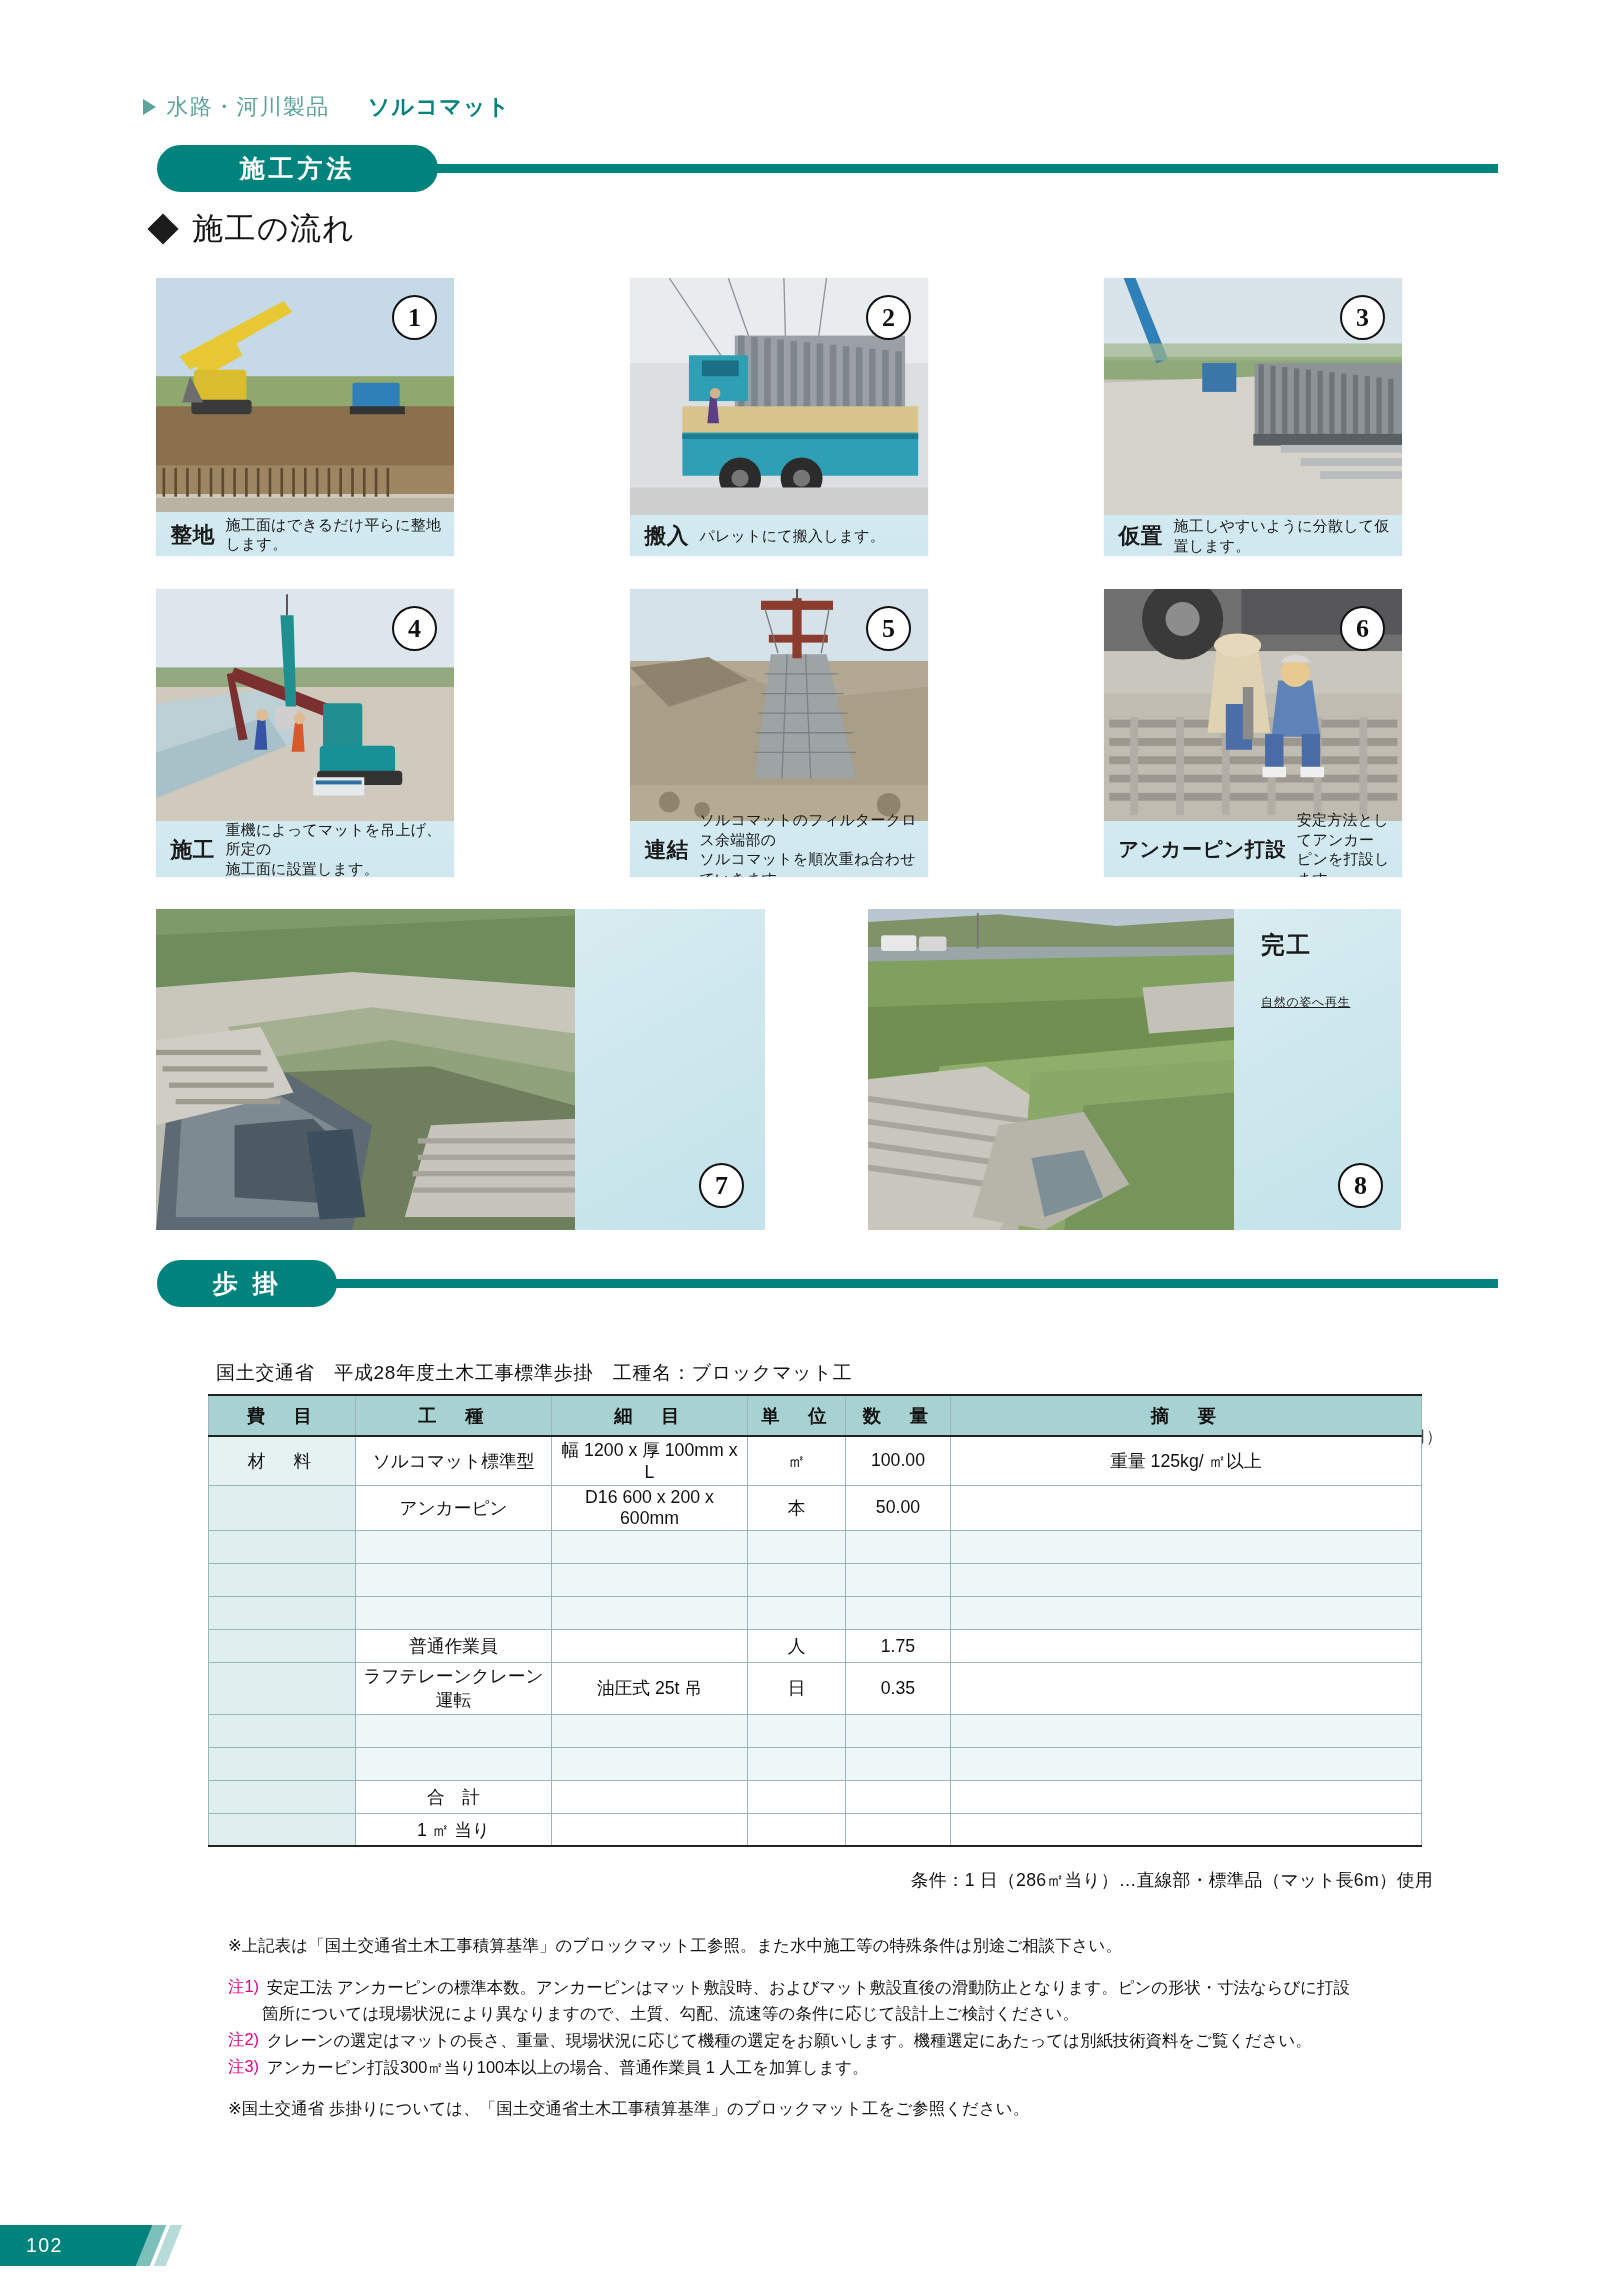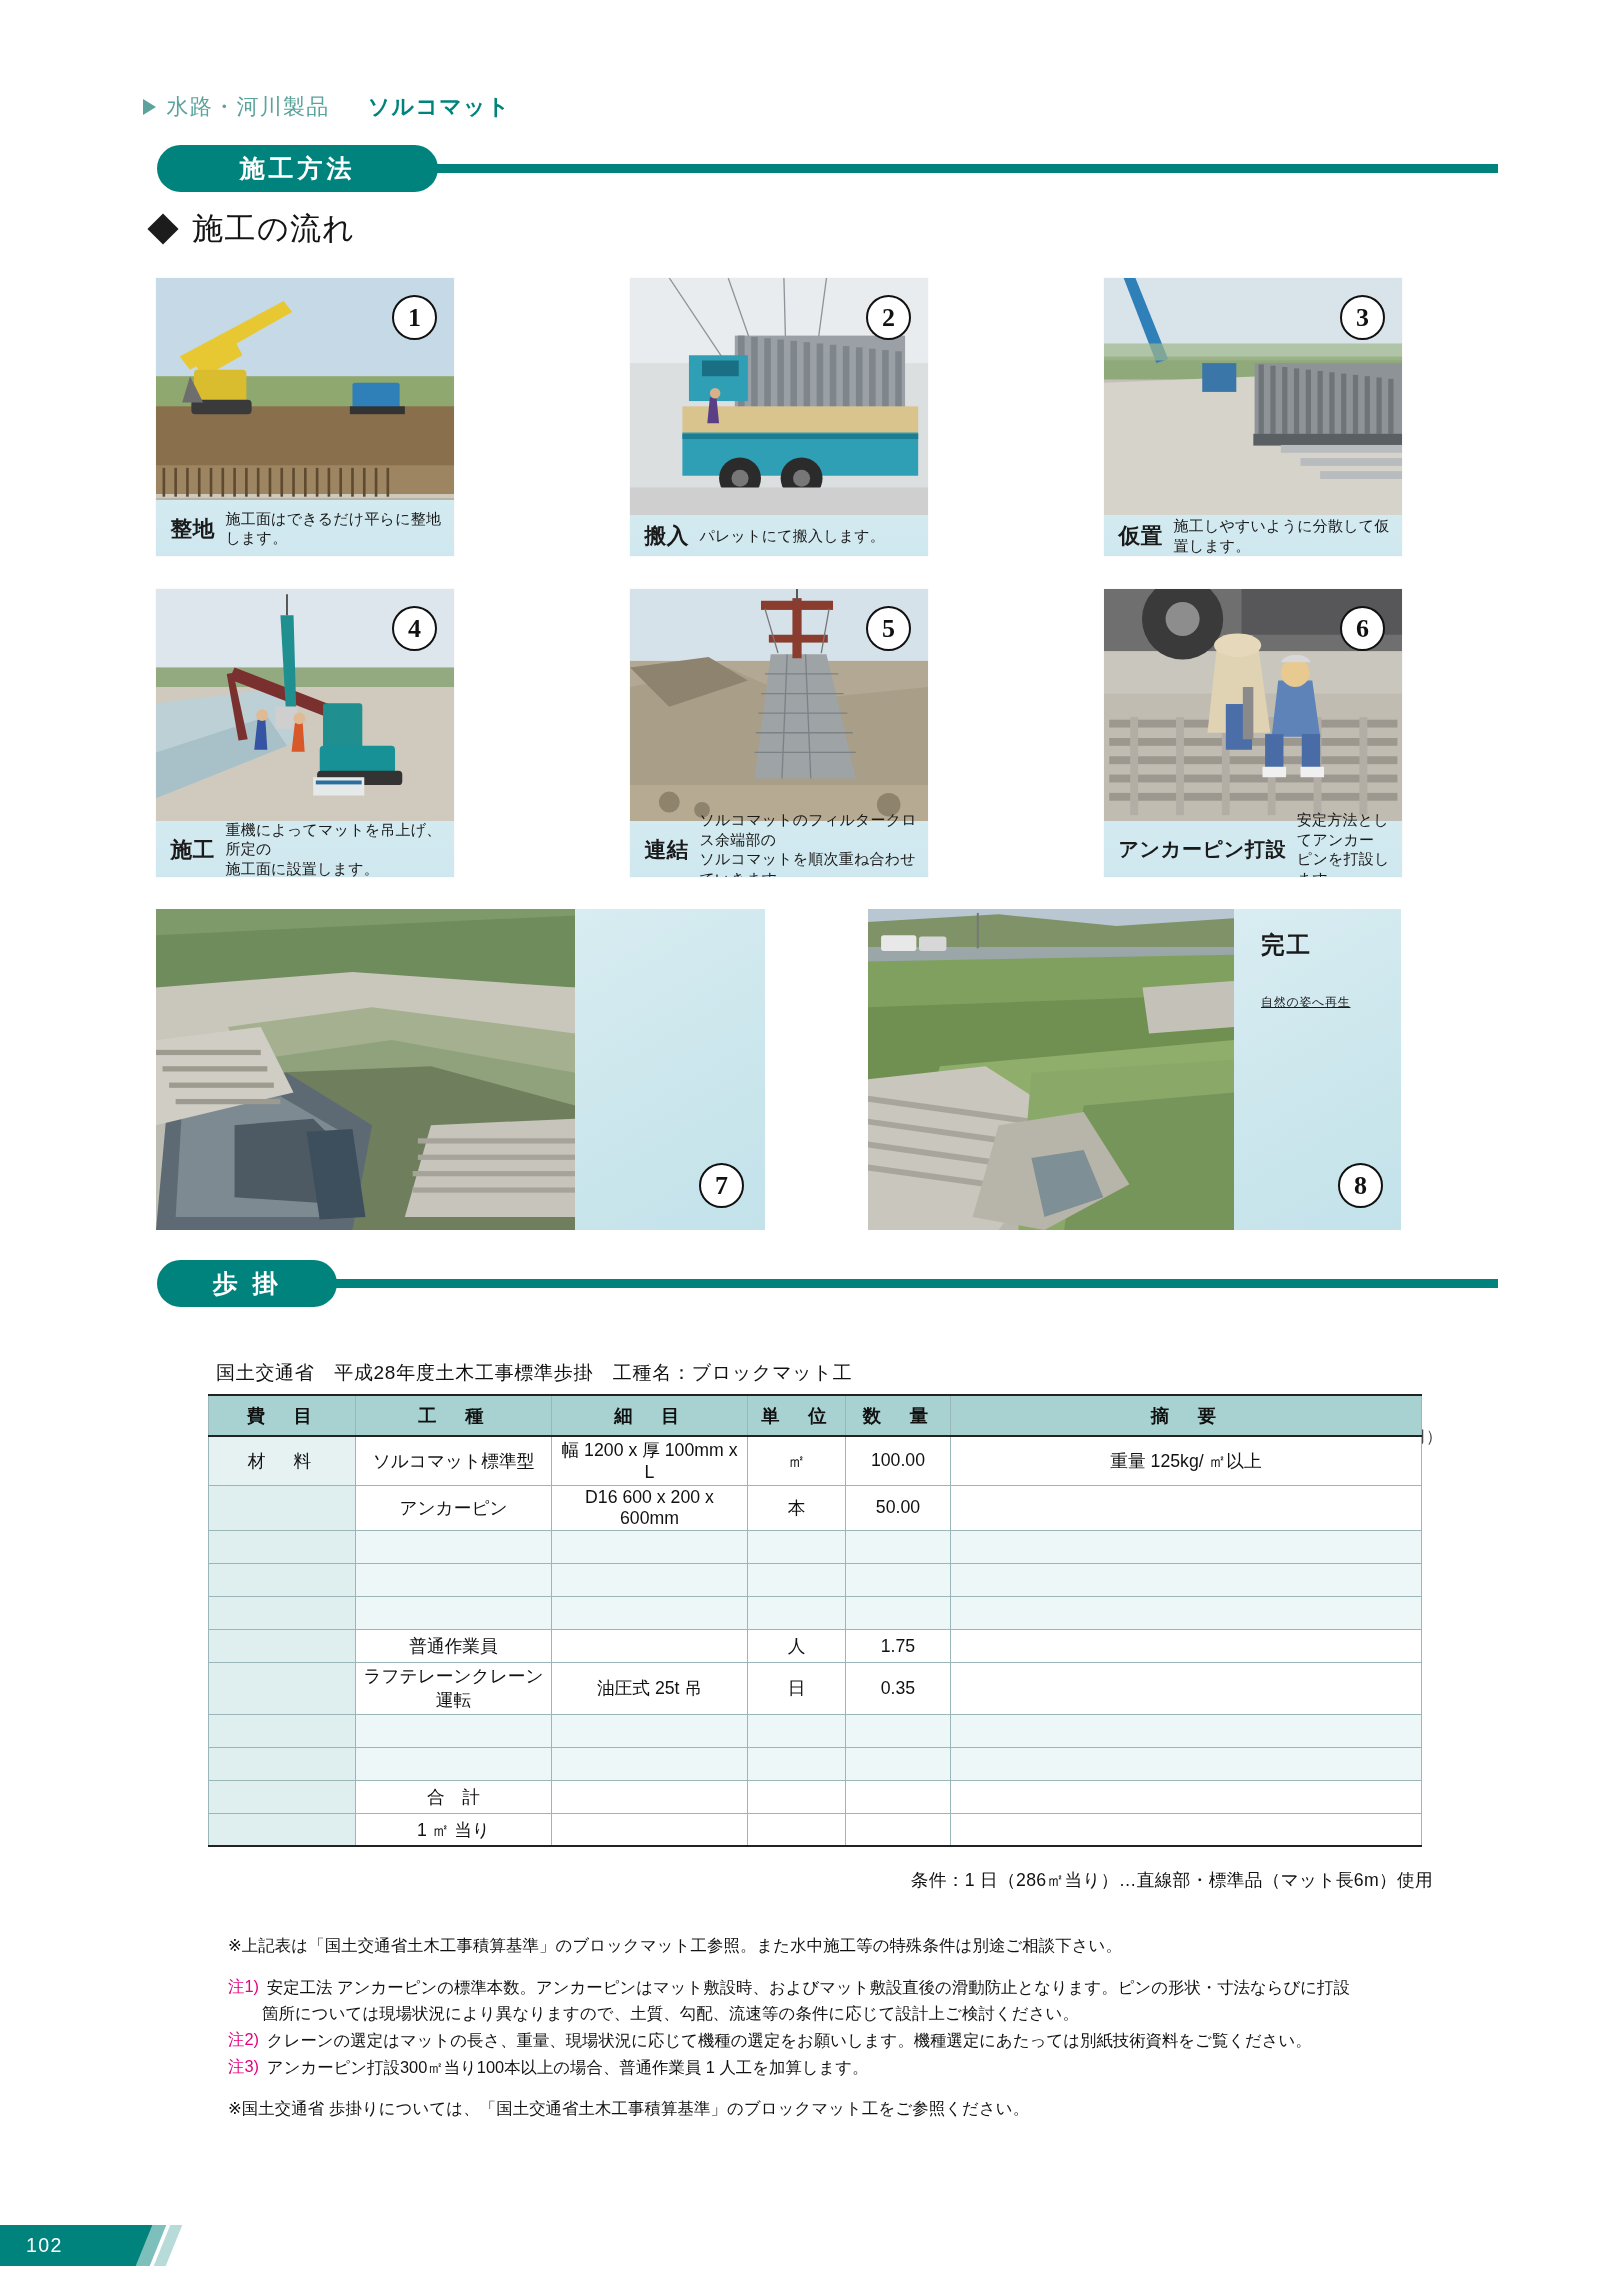--- a/index.html
+++ b/index.html
@@ -353,21 +353,21 @@
           <rect x="262" y="290" width="4" height="44"></rect>
             <rect x="280" y="290" width="4" height="44"></rect>
           <rect x="298" y="290" width="4" height="44"></rect>
             <rect x="316" y="290" width="4" height="44"></rect>
           <rect x="334" y="290" width="4" height="44"></rect>
             <rect x="352" y="290" width="4" height="44"></rect>
         </g>
       </svg>
     </div>
     <div class="badge" style="right:17px; top:17px;">1</div>
-    <div class="caption" style="height:56px;">
+    <div class="caption" style="height:44px;">
       <span class="cap-title">整地</span>
       <span class="cap-text">施工面はできるだけ平らに整地します。</span>
     </div>
   </div>
 
   <div class="card" style="left:474px; top:0px; width:298px; height:278px;">
     <div class="photo" style="height:237px;">
       <svg viewBox="0 0 455 362" preserveAspectRatio="none" aria-hidden="true">
         <rect x="0" y="0" width="455" height="362" fill="#dcdfe0"></rect>
         <rect x="0" y="0" width="455" height="130" fill="#e9ecee"></rect>

